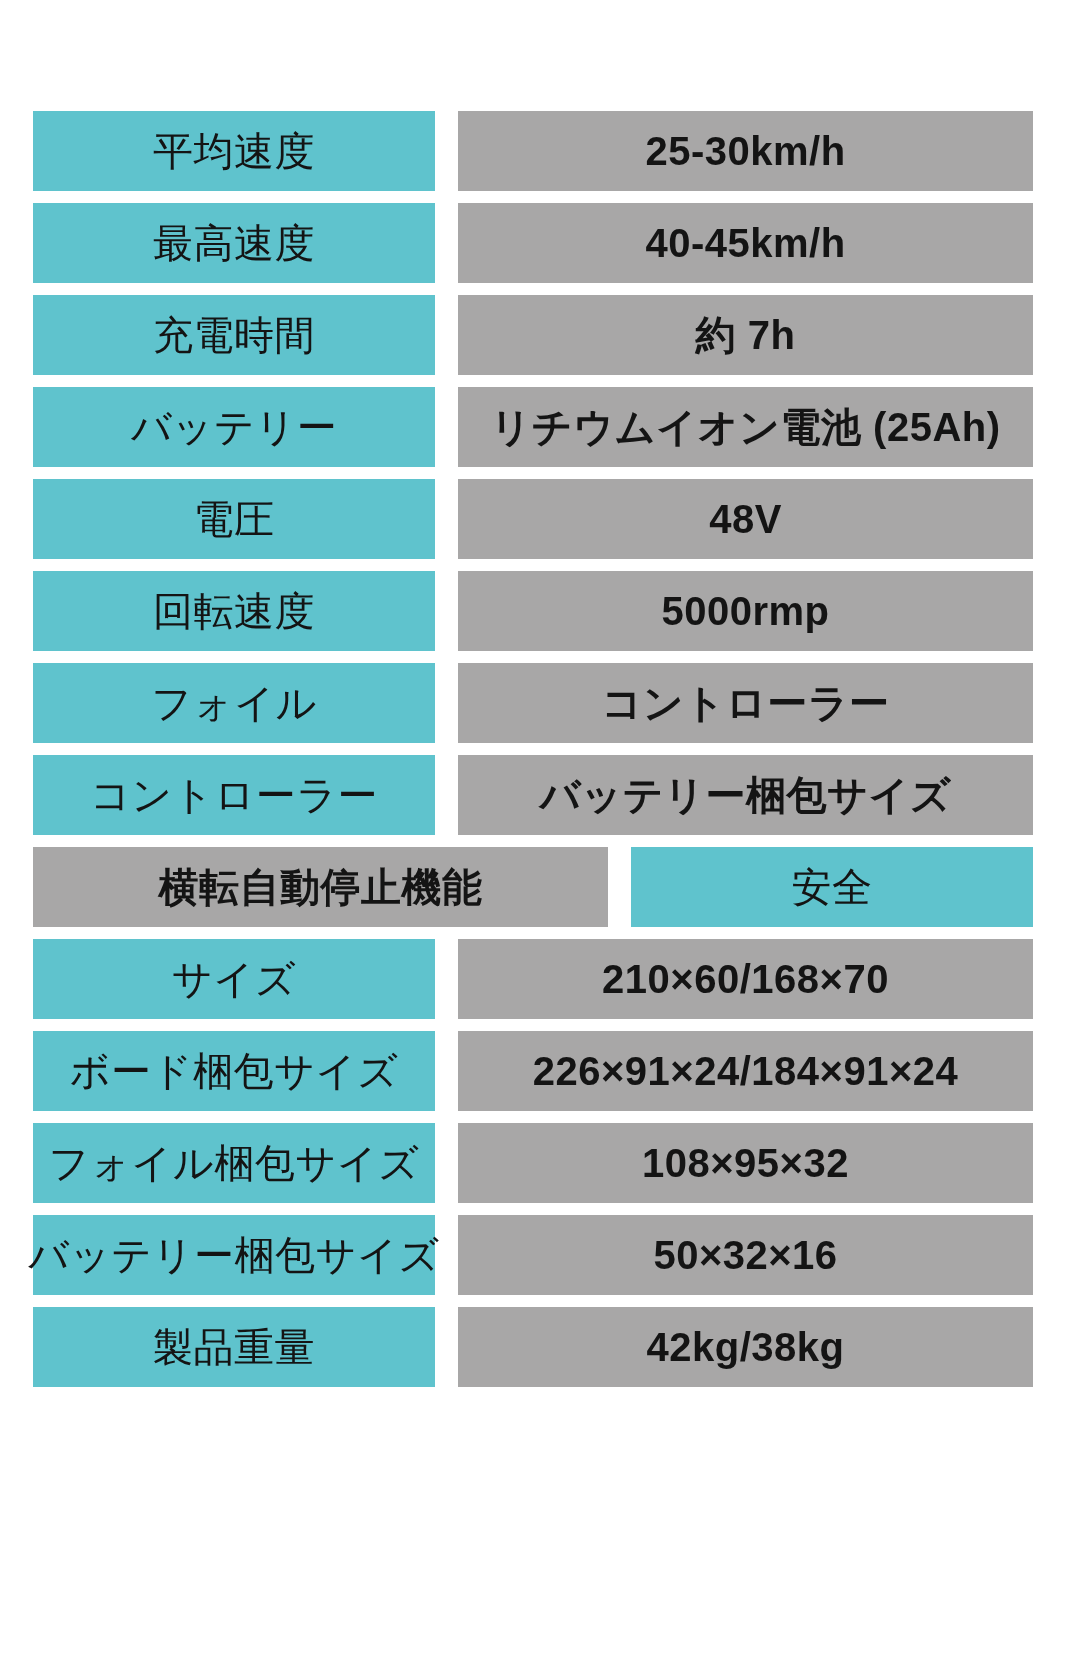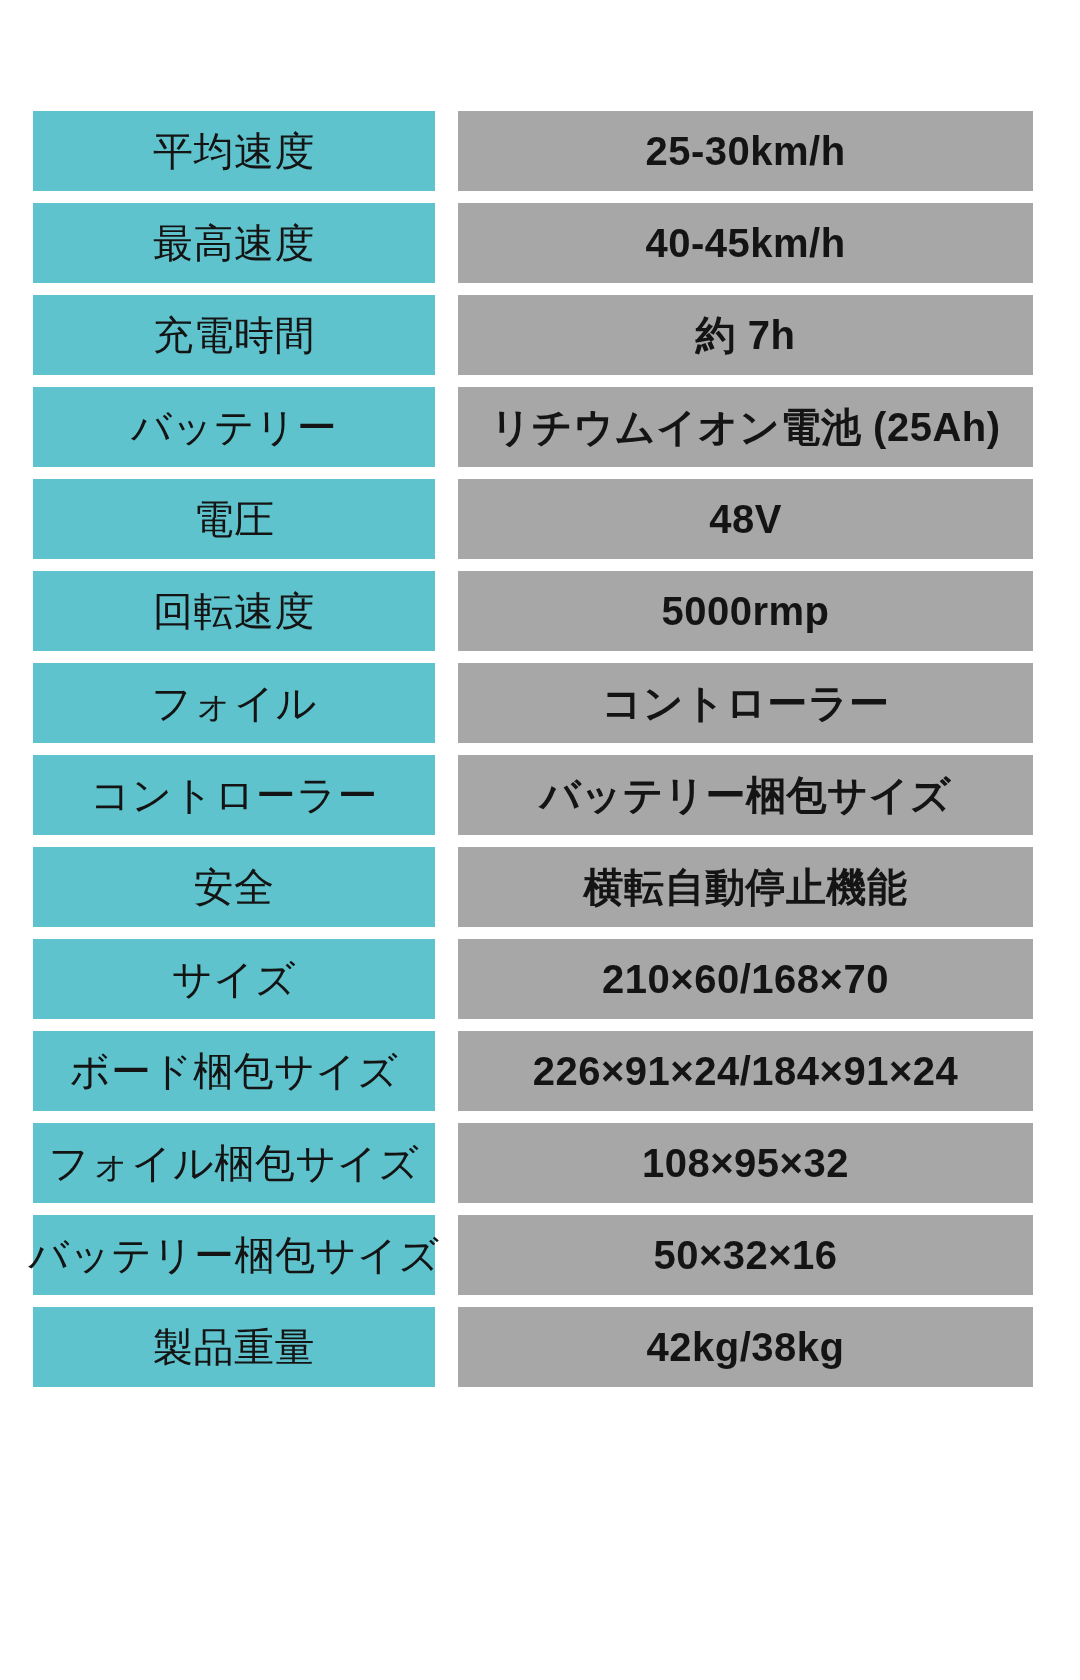--- a/index.html
+++ b/index.html
@@ -90,22 +90,22 @@
     <div class="cell cell-label">フォイル</div>
     <div class="cell cell-value">コントローラー</div>
   </div>
 
   <div class="spec-row">
     <div class="cell cell-label">コントローラー</div>
     <div class="cell cell-value">バッテリー梱包サイズ</div>
   </div>
 
   <div class="spec-row">
+    <div class="cell cell-value">横転自動停止機能</div>
     <div class="cell cell-label">安全</div>
-    <div class="cell cell-value">横転自動停止機能</div>
   </div>
 
   <div class="spec-row">
     <div class="cell cell-label">サイズ</div>
     <div class="cell cell-value">210×60/168×70</div>
   </div>
 
   <div class="spec-row">
     <div class="cell cell-label">ボード梱包サイズ</div>
     <div class="cell cell-value">226×91×24/184×91×24</div>

